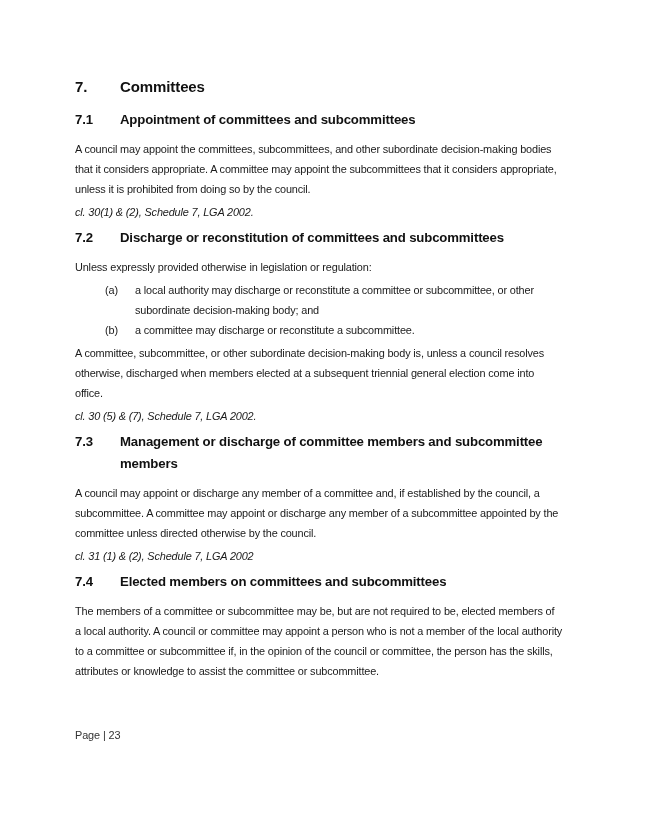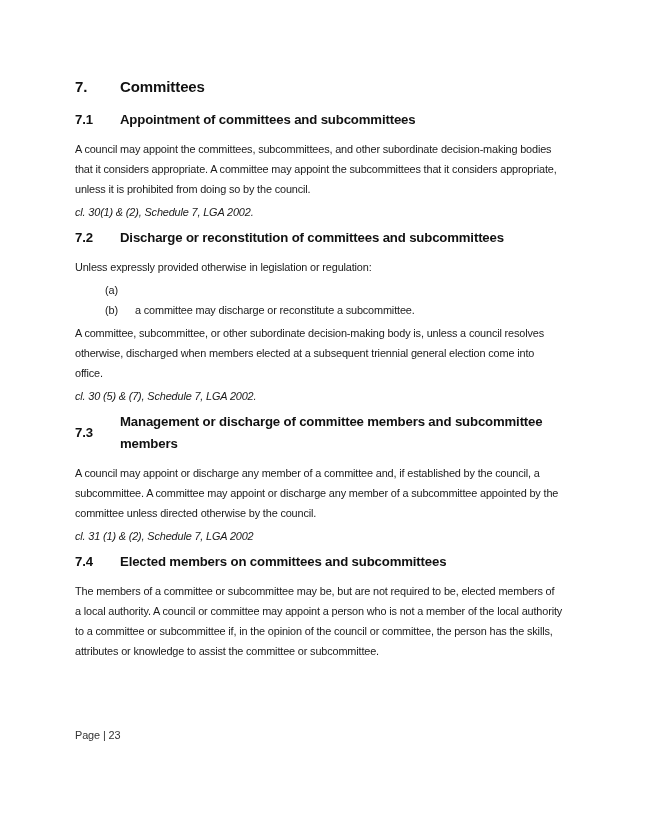--- a/index.html
+++ b/index.html
@@ -30,21 +30,20 @@
     letter-spacing: -0.1px;
   }
   .section-heading {
     display: flex;
     font-size: 13.2px;
     font-weight: 700;
     line-height: 22px;
     color: #111;
     margin: 5px 0 8px 0;
     letter-spacing: -0.15px;
-    align-items: center;
   }
   .hnum { flex: 0 0 45px; width: 45px; }
   .htext { flex: 1 1 auto; }
   p.body-text {
     font-size: 10.9px;
     line-height: 20px;
     margin: 0 18px 3px 0;
     letter-spacing: -0.15px;
   }
   p.citation {
@@ -93,20 +92,21 @@
   <p class="citation">cl. 30(1) &amp; (2), Schedule 7, LGA 2002.</p>
 
   <div class="section-heading">
     <span class="hnum">7.2</span>
     <span class="htext">Discharge or reconstitution of committees and subcommittees</span>
   </div>
   <p class="body-text">Unless expressly provided otherwise in legislation or regulation:</p>
   <div class="list">
     <div class="list-item">
       <span class="li-label">(a)</span>
+      <span class="li-text">a local authority may discharge or reconstitute a committee or subcommittee, or other subordinate decision-making body; and</span>
     </div>
     <div class="list-item">
       <span class="li-label">(b)</span>
       <span class="li-text">a committee may discharge or reconstitute a subcommittee.</span>
     </div>
   </div>
   <p class="body-text">A committee, subcommittee, or other subordinate decision-making body is, unless a council resolves otherwise, discharged when members elected at a subsequent triennial general election come into office.</p>
   <p class="citation">cl. 30 (5) &amp; (7), Schedule 7, LGA 2002.</p>
 
   <div class="section-heading">

